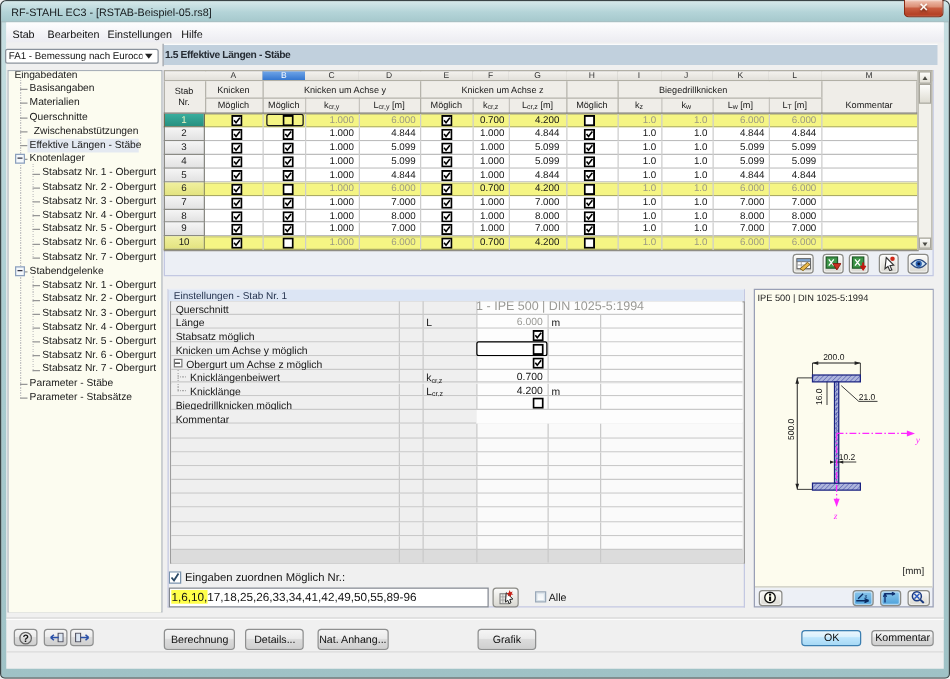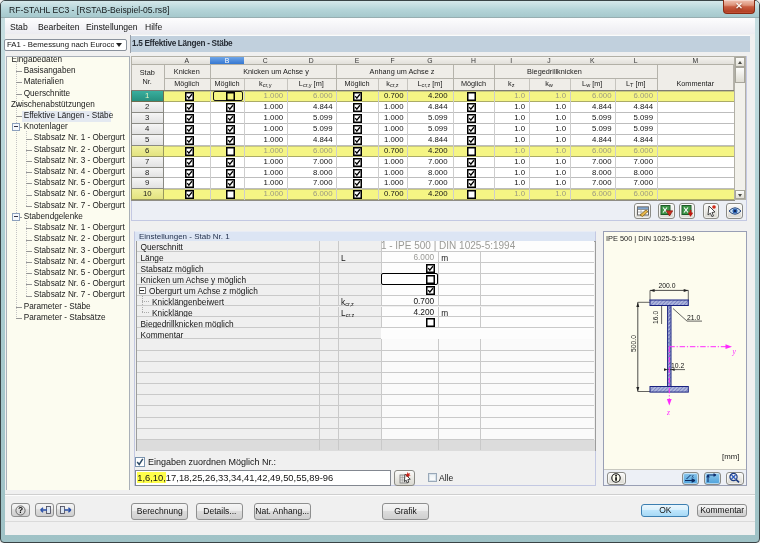--- a/index.html
+++ b/index.html
@@ -40,21 +40,21 @@
 <div class="a" style="left:18.5px;top:74.8px;width:1px;height:75.5px;background:repeating-linear-gradient(#C4C4C4 0 1px,transparent 1px 2px)"></div>
 <div class="a" style="left:18.5px;top:164.6px;width:1px;height:75.5px;background:repeating-linear-gradient(#C4C4C4 0 1px,transparent 1px 2px)"></div>
 <div class="a" style="left:4.5px;top:-1.7px;font-size:8.2px;color:#1a1a1a;white-space:nowrap">Eingabedaten</div>
 <div class="a" style="left:8.5px;top:14.7px;width:6.2px;height:1px;background:#969696"></div>
 <div class="a" style="left:16.7px;top:9.5px;font-size:8.2px;color:#1a1a1a;white-space:nowrap">Basisangaben</div>
 <div class="a" style="left:8.5px;top:25.9px;width:6.2px;height:1px;background:#969696"></div>
 <div class="a" style="left:16.7px;top:20.7px;font-size:8.2px;color:#1a1a1a;white-space:nowrap">Materialien</div>
 <div class="a" style="left:8.5px;top:37.2px;width:6.2px;height:1px;background:#969696"></div>
 <div class="a" style="left:16.7px;top:32.0px;font-size:8.2px;color:#1a1a1a;white-space:nowrap">Querschnitte</div>
 <div class="a" style="left:8.5px;top:48.4px;width:6.2px;height:1px;background:#969696"></div>
-<div class="a" style="left:4px;top:43.2px;font-size:8.2px;color:#1a1a1a;white-space:nowrap">Zwischenabstützungen</div>
+<div class="a" style="left:20px;top:43.2px;font-size:8.2px;color:#1a1a1a;white-space:nowrap">Zwischenabstützungen</div>
 <div class="a" style="left:8.5px;top:59.6px;width:6.2px;height:1px;background:#969696"></div>
 <div class="a" style="left:15.2px;top:54.1px;width:89.0px;height:11px;background:#E4E9F1"></div>
 <div class="a" style="left:16.7px;top:54.4px;font-size:8.2px;color:#1a1a1a;white-space:nowrap">Effektive Längen - Stäbe</div>
 <div class="a" style="left:8.5px;top:70.8px;width:6.2px;height:1px;background:#969696"></div>
 <div class="a" style="left:16.7px;top:65.6px;font-size:8.2px;color:#1a1a1a;white-space:nowrap">Knotenlager</div>
 <div class="a" style="left:4.5px;top:66.3px;width:8px;height:8px;background:#F4F8FC;border:1px solid #8CA0BC;"></div>
     <div class="a" style="left:6.5px;top:69.8px;width:4px;height:1px;background:#334"></div>
 <div class="a" style="left:18.5px;top:82.0px;width:6.3px;height:1px;background:#969696"></div>
 <div class="a" style="left:26.8px;top:76.8px;font-size:8.2px;color:#1a1a1a;white-space:nowrap">Stabsatz Nr. 1 - Obergurt</div>
 <div class="a" style="left:18.5px;top:93.3px;width:6.3px;height:1px;background:#969696"></div>
@@ -128,21 +128,21 @@
 <div class="a" style="left:494.0px;top:78px;width:1px;height:13px;background:#B5B3AB"></div>
 <div class="a" style="left:528.5px;top:78px;width:1px;height:13px;background:#C6C4BE"></div>
 <div class="a" style="left:569.5px;top:78px;width:1px;height:13px;background:#C6C4BE"></div>
 <div class="a" style="left:615.0px;top:78px;width:1px;height:13px;background:#C6C4BE"></div>
 <div class="a" style="left:656.5px;top:78px;width:1px;height:13px;background:#B5B3AB"></div>
 <div class="a" style="left:163.5px;top:78px;width:289.5px;height:1px;background:#B5B3AB"></div>
 <div class="a" style="left:453.0px;top:78px;width:203.5px;height:1px;background:#B5B3AB"></div>
 <div class="a" style="left:131px;top:67.5px;width:32.5px;font-size:7.3px;color:#1a1a1a;text-align:center;line-height:9.5px">Stab<br>Nr.</div>
 <div class="a" style="left:163.5px;top:64.7px;width:46.5px;height:13.3px;font-size:7.3px;color:#1a1a1a;text-align:center;line-height:13.3px;white-space:nowrap">Knicken</div>
 <div class="a" style="left:213.0px;top:64.7px;width:126.0px;height:13.3px;font-size:7.3px;color:#1a1a1a;text-align:center;line-height:13.3px;white-space:nowrap">Knicken um Achse y</div>
-<div class="a" style="left:344.0px;top:64.7px;width:116.0px;height:13.3px;font-size:7.3px;color:#1a1a1a;text-align:center;line-height:13.3px;white-space:nowrap">Anhang um Achse z</div>
+<div class="a" style="left:344.0px;top:64.7px;width:116.0px;height:13.3px;font-size:7.3px;color:#1a1a1a;text-align:center;line-height:13.3px;white-space:nowrap">Knicken um Achse z</div>
 <div class="a" style="left:494.0px;top:64.7px;width:121.0px;height:13.3px;font-size:7.3px;color:#1a1a1a;text-align:center;line-height:13.3px;white-space:nowrap">Biegedrillknicken</div>
 <div class="a" style="left:163.5px;top:77.6px;width:46.5px;height:12.4px;font-size:7.3px;color:#1a1a1a;text-align:center;line-height:12.4px;white-space:nowrap">Möglich</div>
 <div class="a" style="left:210.0px;top:77.6px;width:34.0px;height:12.4px;font-size:7.3px;color:#1a1a1a;text-align:center;line-height:12.4px;white-space:nowrap">Möglich</div>
 <div class="a" style="left:244.0px;top:77.6px;width:42.6px;height:12.4px;font-size:7.3px;color:#1a1a1a;text-align:center;line-height:12.4px;white-space:nowrap">k<span style="font-size:5.6px;vertical-align:-1.2px">cr,y</span></div>
 <div class="a" style="left:286.6px;top:77.6px;width:49.4px;height:12.4px;font-size:7.3px;color:#1a1a1a;text-align:center;line-height:12.4px;white-space:nowrap">L<span style="font-size:5.6px;vertical-align:-1.2px">cr,y</span> [m]</div>
 <div class="a" style="left:336.0px;top:77.6px;width:42.0px;height:12.4px;font-size:7.3px;color:#1a1a1a;text-align:center;line-height:12.4px;white-space:nowrap">Möglich</div>
 <div class="a" style="left:378.0px;top:77.6px;width:29.0px;height:12.4px;font-size:7.3px;color:#1a1a1a;text-align:center;line-height:12.4px;white-space:nowrap">k<span style="font-size:5.6px;vertical-align:-1.2px">cr,z</span></div>
 <div class="a" style="left:407.0px;top:77.6px;width:46.0px;height:12.4px;font-size:7.3px;color:#1a1a1a;text-align:center;line-height:12.4px;white-space:nowrap">L<span style="font-size:5.6px;vertical-align:-1.2px">cr,z</span> [m]</div>
 <div class="a" style="left:453.0px;top:77.6px;width:41.0px;height:12.4px;font-size:7.3px;color:#1a1a1a;text-align:center;line-height:12.4px;white-space:nowrap">Möglich</div>
 <div class="a" style="left:494.0px;top:77.6px;width:34.5px;height:12.4px;font-size:7.3px;color:#1a1a1a;text-align:center;line-height:12.4px;white-space:nowrap">k<span style="font-size:5.6px;vertical-align:-1.2px">z</span></div>

